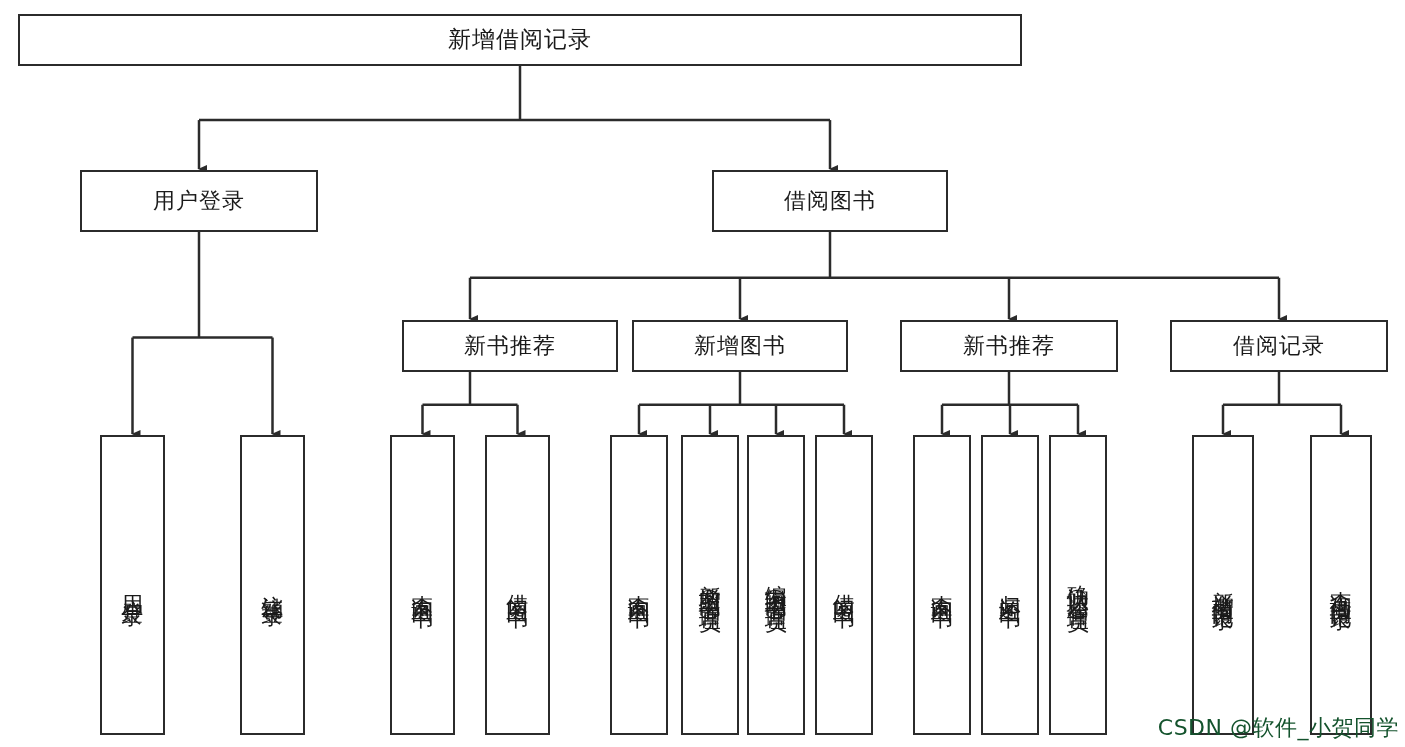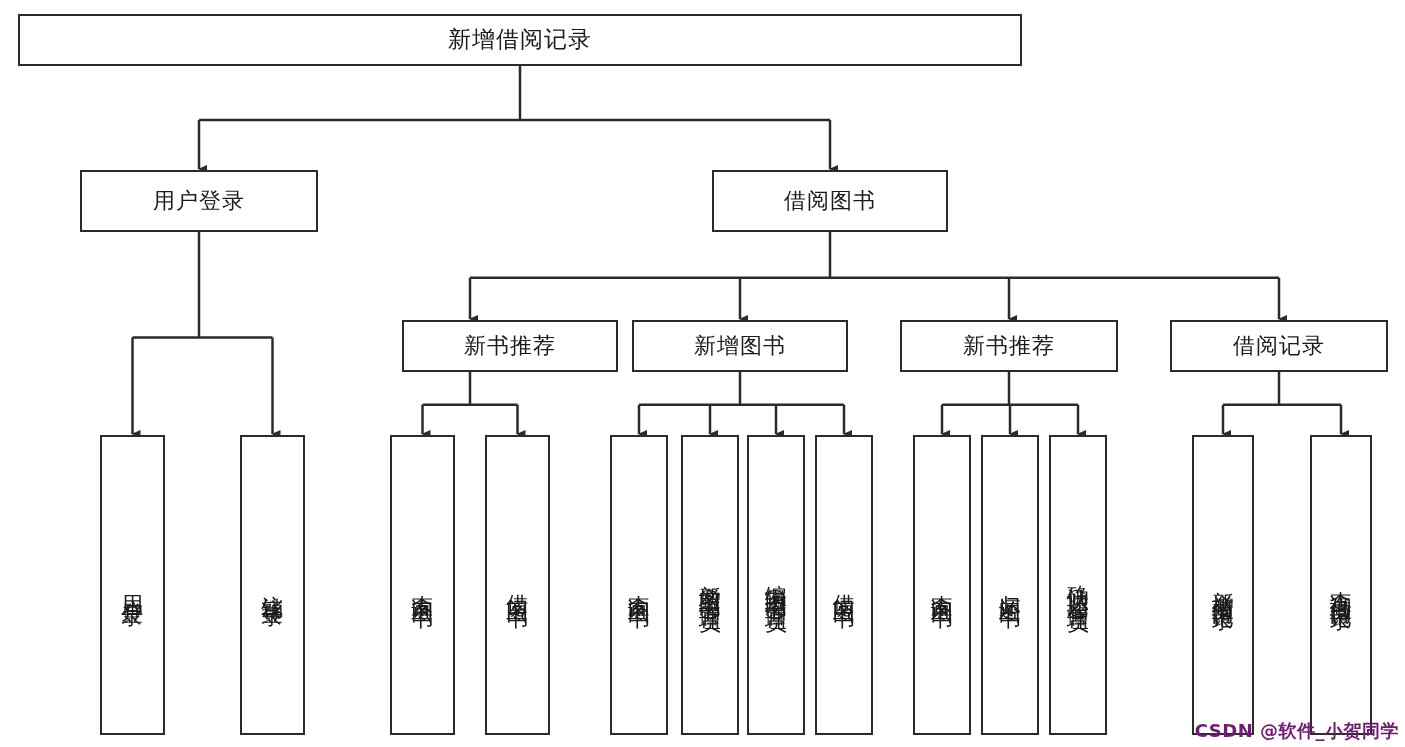--- a/index.html
+++ b/index.html
@@ -55,26 +55,25 @@
   }
   .node-vertical .vtext {
     writing-mode: vertical-rl;
     text-orientation: upright;
     display: block;
   }
   .watermark {
     position: absolute;
     right: 6px;
     bottom: 4px;
-    font-size: 18px;
-    color: #701a75;
+    font-size: 22px;
+    color: #14532d;
     letter-spacing: 0.5px;
     user-select: none;
     white-space: nowrap;
-    font-weight: bold;
   }
 </style>
 </head>
 <body>
 
 <div id="diagram-root">
   <svg class="wires" viewBox="0 0 1405 747" xmlns="http://www.w3.org/2000/svg">
     <defs>
       <marker id="arrowhead" markerWidth="10" markerHeight="10" refX="4" refY="8" orient="auto" markerUnits="userSpaceOnUse">
         <path d="M0,0 L8,0 L4,9 Z" fill="#2b2b2b"></path>

